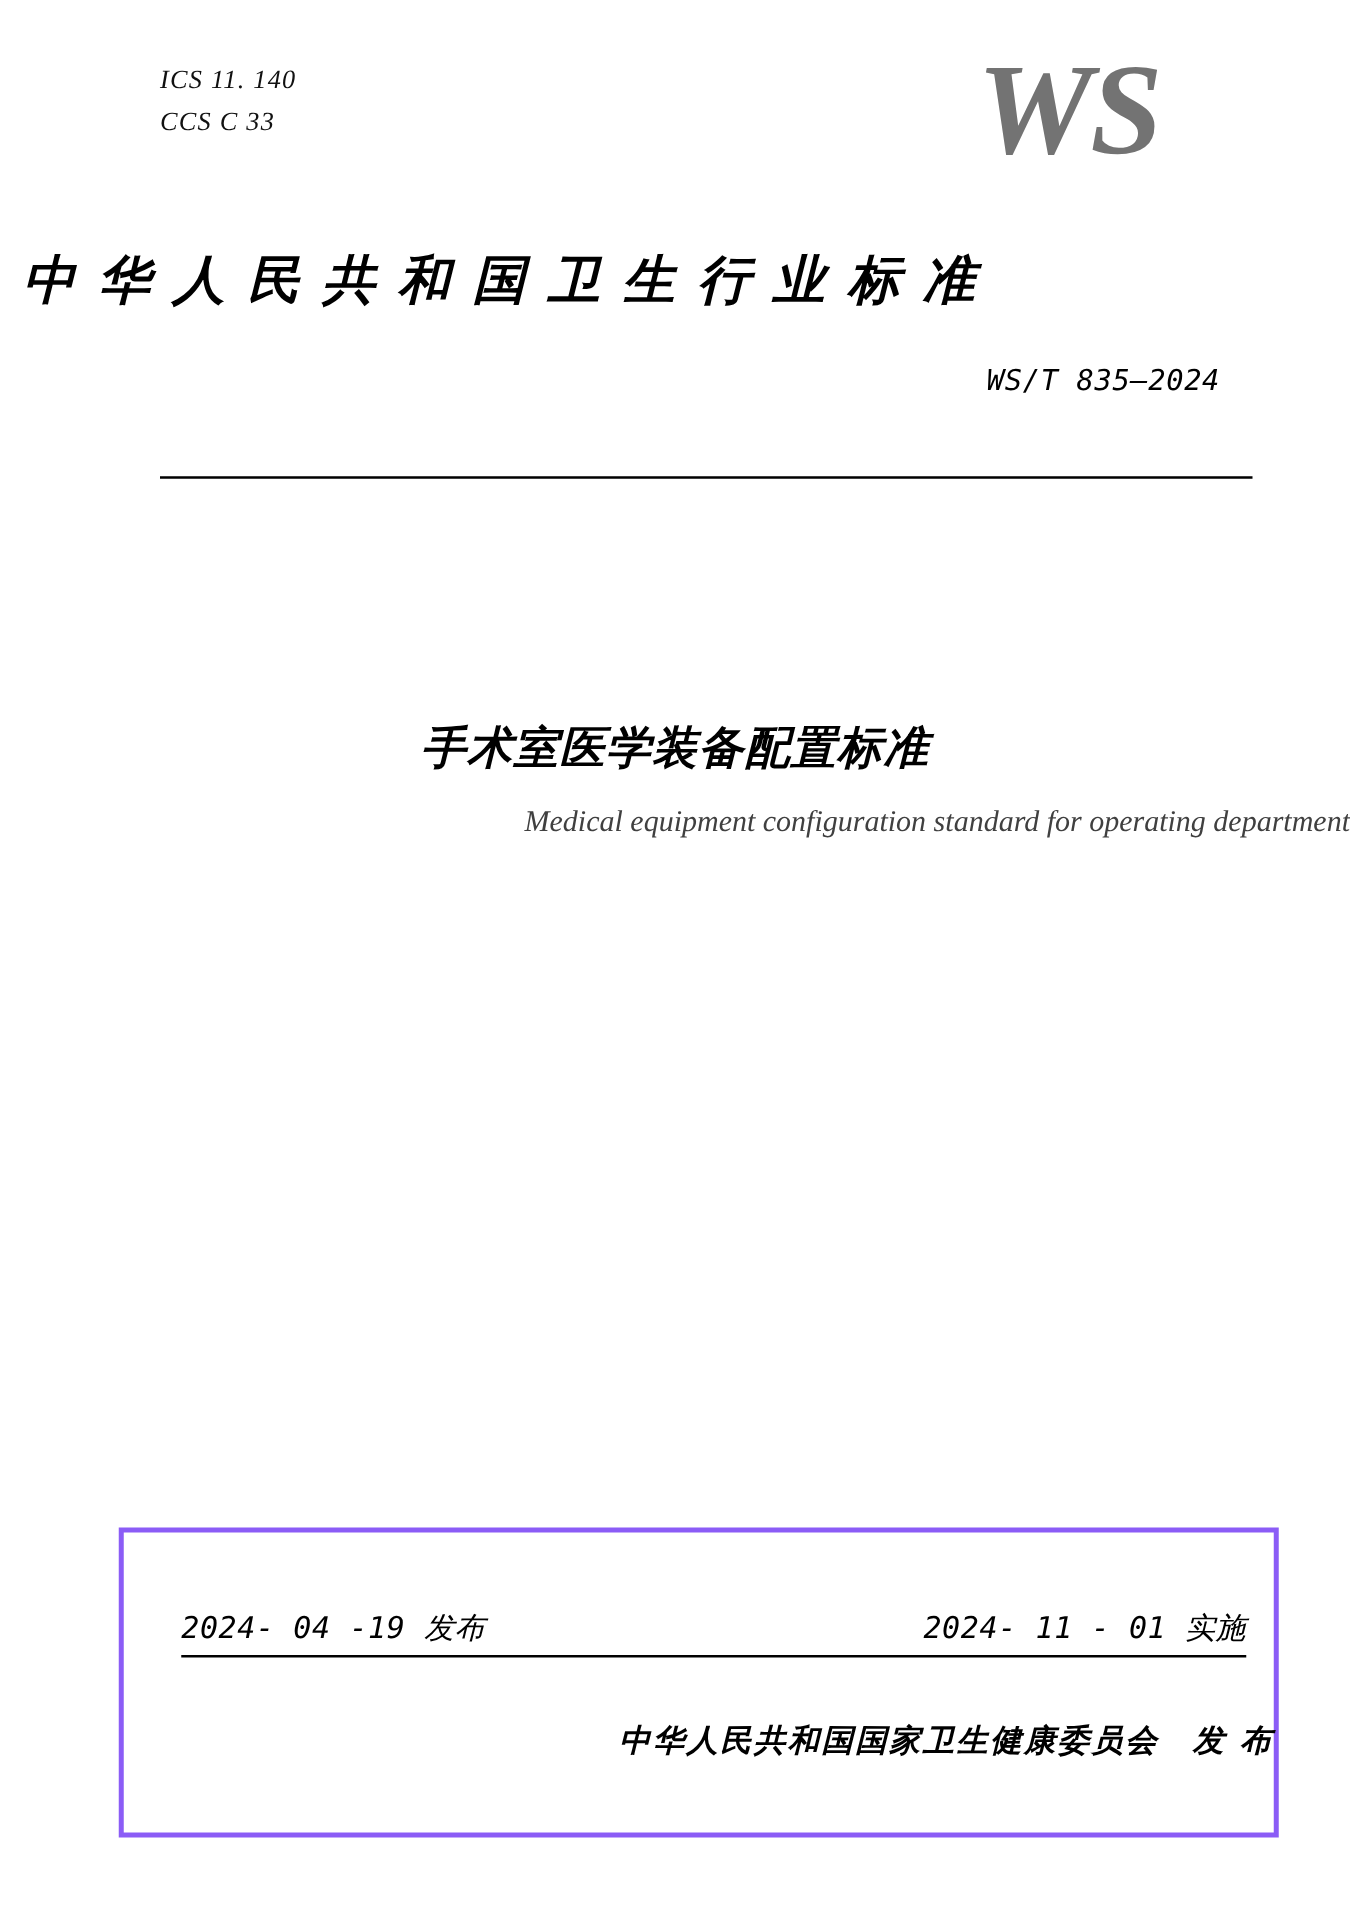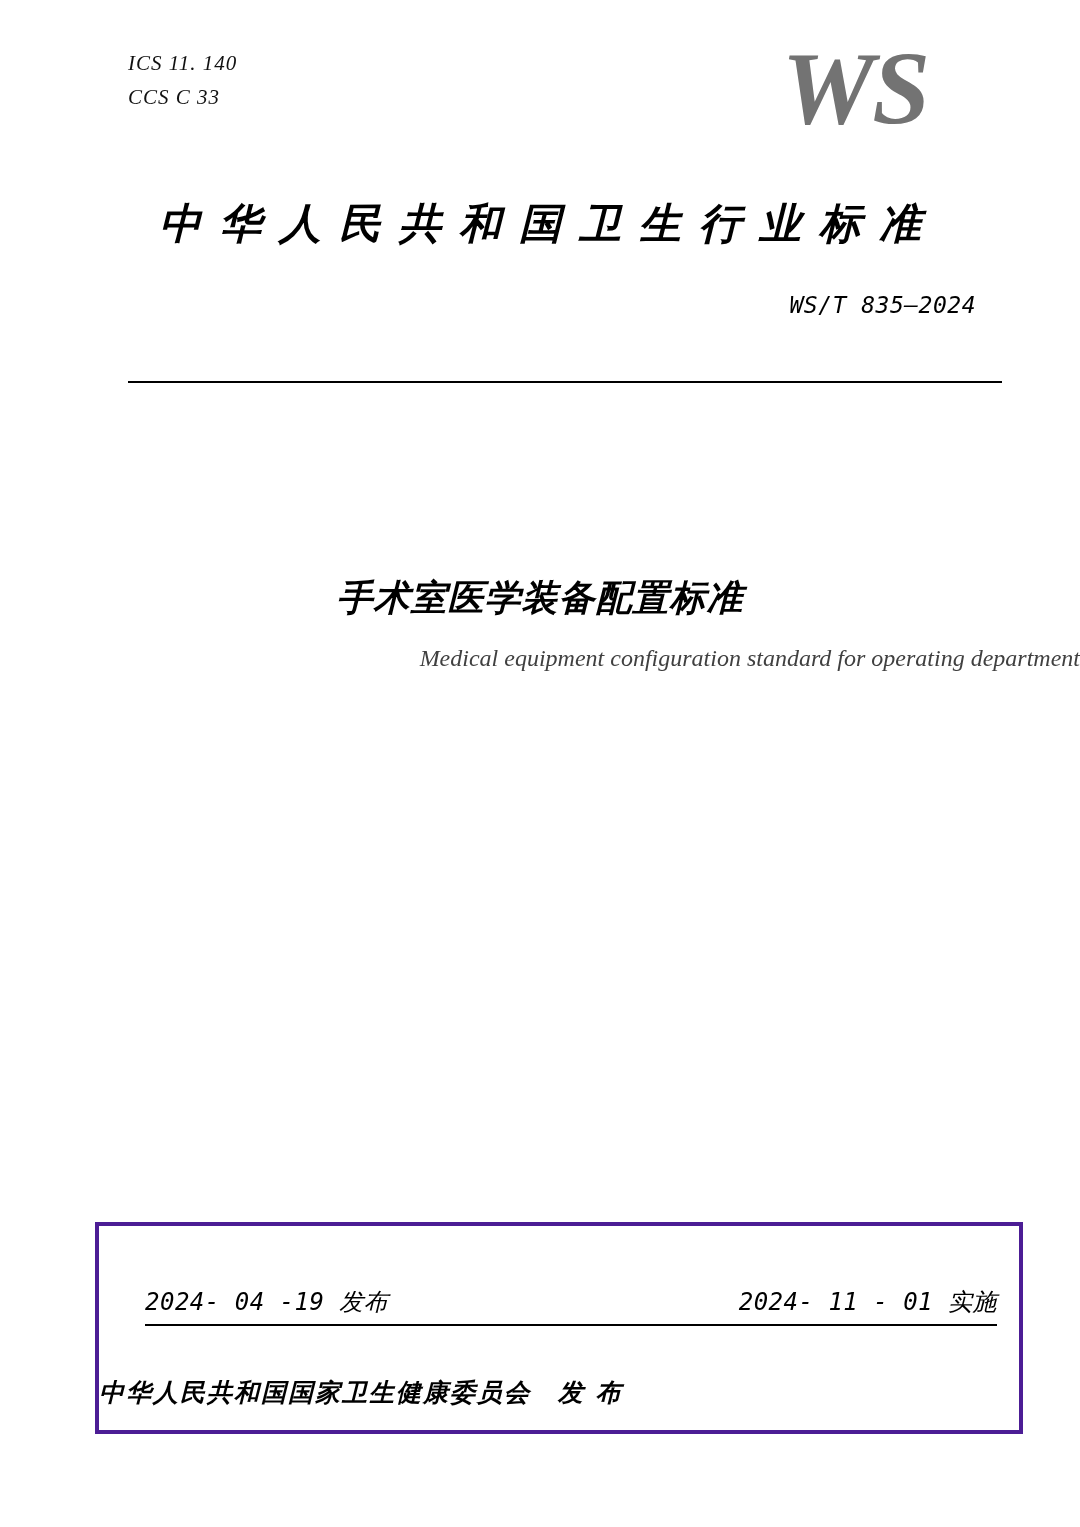--- a/index.html
+++ b/index.html
@@ -45,21 +45,20 @@
     letter-spacing: -2px;
     color: #737373;
   }
 
   
   .cn-header {
     position: absolute;
     left: 0;
     right: 0;
     top: 196px;
-    text-align: center;
     font-family: "DejaVu Sans", sans-serif;
     font-weight: bold;
     font-size: 42px;
     letter-spacing: 18px;
     text-indent: 18px;
     color: #000;
   }
 
   
   .std-no {
@@ -107,22 +106,22 @@
     font-size: 24px;
     color: #404040;
   }
 
   
   .footer-box {
     position: absolute;
     left: 95px;
     top: 1222px;
     width: 928px;
-    height: 212px;
-    border: 4px solid #4c1d95;
+    height: 248px;
+    border: 4px solid #8b5cf6;
     box-sizing: border-box;
   }
   .dates {
     position: absolute;
     left: 46px;
     right: 22px;
     top: 60px;
     display: flex;
     justify-content: space-between;
     align-items: flex-end;
@@ -134,21 +133,21 @@
     font-size: 24px;
     letter-spacing: 0.5px;
     white-space: pre;
     color: #000;
   }
   .publisher {
     position: absolute;
     left: 0;
     right: 0;
     top: 150px;
-    text-align: left;
+    text-align: right;
     font-family: "DejaVu Sans", sans-serif;
     font-weight: bold;
     font-size: 25px;
     letter-spacing: 2px;
     white-space: pre;
     color: #000;
   }
 </style>
 </head>
 <body>

